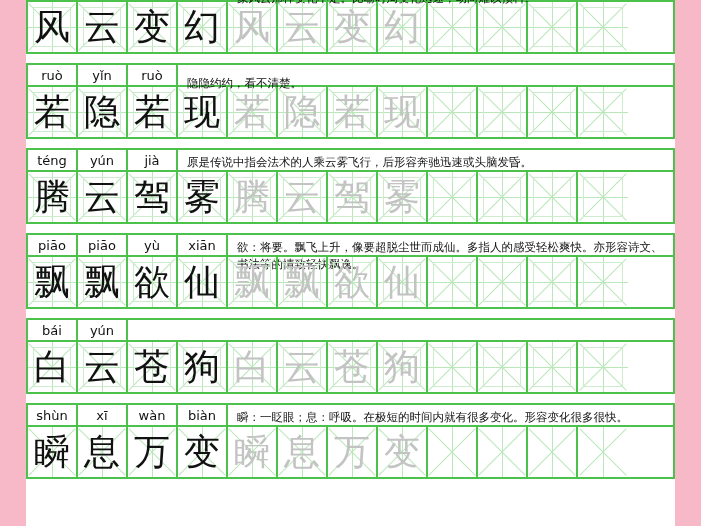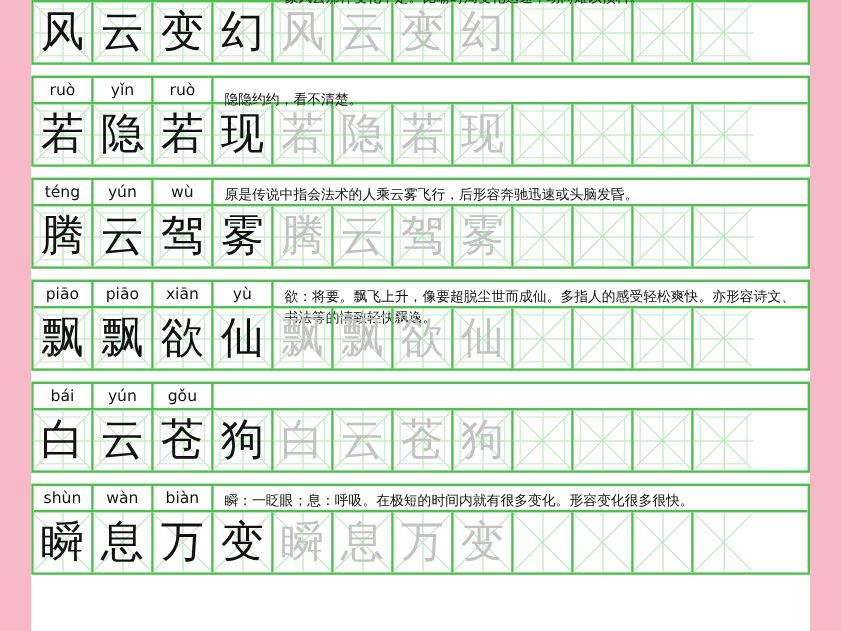--- a/index.html
+++ b/index.html
@@ -322,21 +322,21 @@
               <div class="cross-v"></div>
               <div class="inner-box"></div>
           </div>
         </div>
       </div>
 
       <div class="entry">
         <div class="pinyin-row">
           <div class="pinyin-cell">téng</div>
           <div class="pinyin-cell">yún</div>
-          <div class="pinyin-cell">wù</div>
+          <div class="pinyin-cell">jià</div>
           <div class="meaning top-align">原是传说中指会法术的人乘云雾飞行，后形容奔驰迅速或头脑发昏。</div>
         </div>
         <div class="grid-row">
           <div class="gcell">
             <div class="guide"></div>
               <div class="cross-h"></div>
               <div class="cross-v"></div>
               <div class="inner-box"></div>
             <div class="glyph">腾</div>
           </div>
@@ -413,22 +413,22 @@
               <div class="cross-v"></div>
               <div class="inner-box"></div>
           </div>
         </div>
       </div>
 
       <div class="entry">
         <div class="pinyin-row">
           <div class="pinyin-cell">piāo</div>
           <div class="pinyin-cell">piāo</div>
+          <div class="pinyin-cell">yù</div>
           <div class="pinyin-cell">xiān</div>
-          <div class="pinyin-cell">yù</div>
           <div class="meaning top-align">欲：将要。飘飞上升，像要超脱尘世而成仙。多指人的感受轻松爽快。亦形容诗文、书法等的情致轻快飘逸。</div>
         </div>
         <div class="grid-row">
           <div class="gcell">
             <div class="guide"></div>
               <div class="cross-h"></div>
               <div class="cross-v"></div>
               <div class="inner-box"></div>
             <div class="glyph">飘</div>
           </div>
@@ -505,21 +505,20 @@
               <div class="cross-v"></div>
               <div class="inner-box"></div>
           </div>
         </div>
       </div>
 
       <div class="entry">
         <div class="pinyin-row">
           <div class="pinyin-cell">bái</div>
           <div class="pinyin-cell">yún</div>
-          <div class="pinyin-cell">gǒu</div>
         </div>
         <div class="grid-row">
           <div class="gcell">
             <div class="guide"></div>
               <div class="cross-h"></div>
               <div class="cross-v"></div>
               <div class="inner-box"></div>
             <div class="glyph">白</div>
           </div>
           <div class="gcell">
@@ -594,20 +593,21 @@
               <div class="cross-h"></div>
               <div class="cross-v"></div>
               <div class="inner-box"></div>
           </div>
         </div>
       </div>
 
       <div class="entry clipped-bottom">
         <div class="pinyin-row">
           <div class="pinyin-cell">shùn</div>
+          <div class="pinyin-cell">xī</div>
           <div class="pinyin-cell">wàn</div>
           <div class="pinyin-cell">biàn</div>
           <div class="meaning top-align">瞬：一眨眼；息：呼吸。在极短的时间内就有很多变化。形容变化很多很快。</div>
         </div>
         <div class="grid-row">
           <div class="gcell">
             <div class="guide"></div>
               <div class="cross-v"></div>
             <div class="glyph">瞬</div>
           </div>

